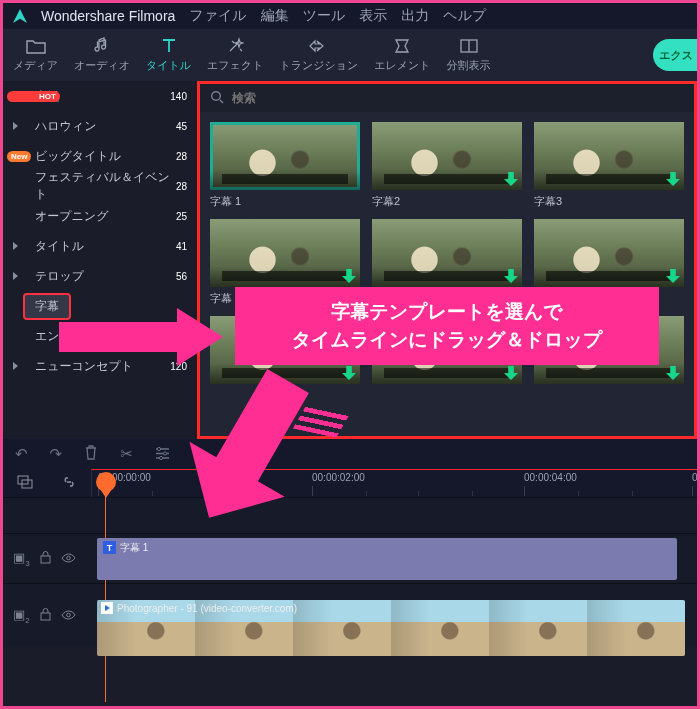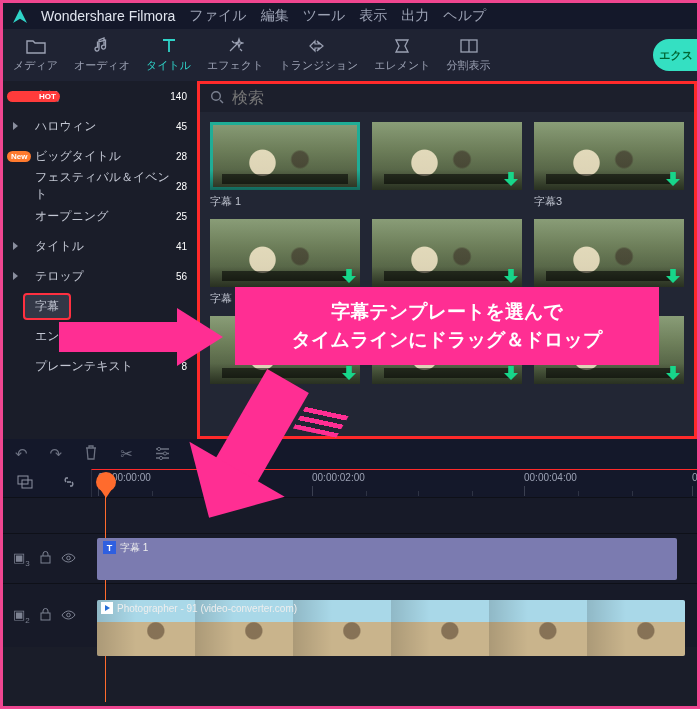--- a/index.html
+++ b/index.html
@@ -462,49 +462,51 @@
       <span class="cnt">56</span>
     </div>
     <div class="sidebar-row sel">
       <span class="txt-pill">字幕</span>
     </div>
     <div class="sidebar-row">
       <span class="txt">エンディング</span>
       <span class="cnt">14</span>
     </div>
     <div class="sidebar-row">
-      <span class="txt">プレーンテキスト</span>
-      <span class="cnt">8</span>
+      <span class="tri"></span>
+      <span class="txt">ニューコンセプト</span>
+      <span class="cnt">120</span>
     </div>
 
   </div>
 
   <div class="gallery-wrap">
     <div class="searchbar">
       <span>
         <svg width="14" height="14" viewBox="0 0 14 14">
             <circle cx="6" cy="6" r="4.3" stroke="currentColor" fill="none" stroke-width="1.4"></circle>
             <path d="M10 10l3 3" stroke="currentColor" stroke-width="1.4"></path>
           </svg>
       </span>
-      <input type="text" style="background: transparent; border: none; color: #ffffff; outline: none; font-size: 16px; flex: 1 1 0%;" placeholder="検索">
+      <input type="text" style="background: transparent; border: none; color: #ffffff; outline: none; font-size: 12px; flex: 1 1 0%; font-weight: bold;" placeholder="検索">
     </div>
 
     <div class="gallery">
       <div class="thumb sel">
         <span class="img">
             <span class="subbar"></span>
           </span>
         <div class="cap">字幕 1</div>
       </div>
       <div class="thumb">
         <span class="img">
             <span class="subbar"></span>
             <span class="dl"></span>
           </span>
+        <div class="cap">字幕2</div>
       </div>
       <div class="thumb">
         <span class="img">
             <span class="subbar"></span>
             <span class="dl"></span>
           </span>
         <div class="cap">字幕3</div>
       </div>
 
       <div class="thumb">

